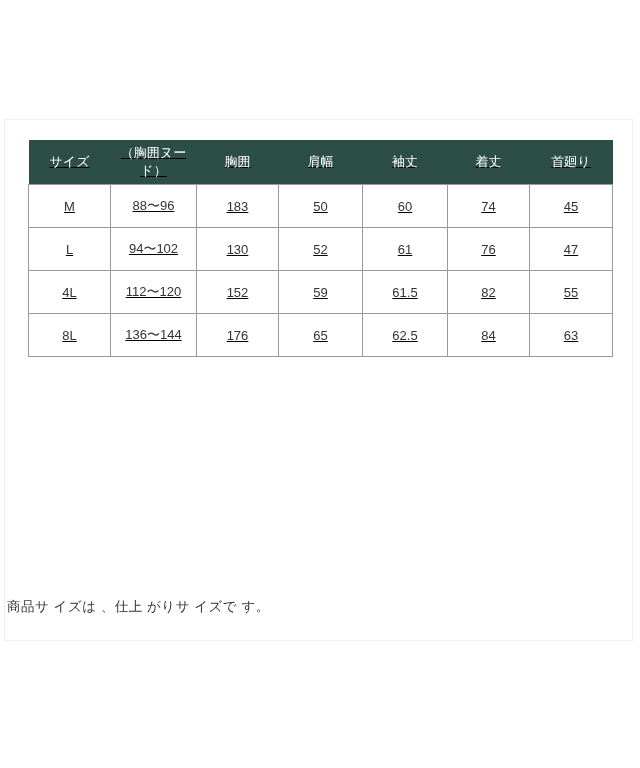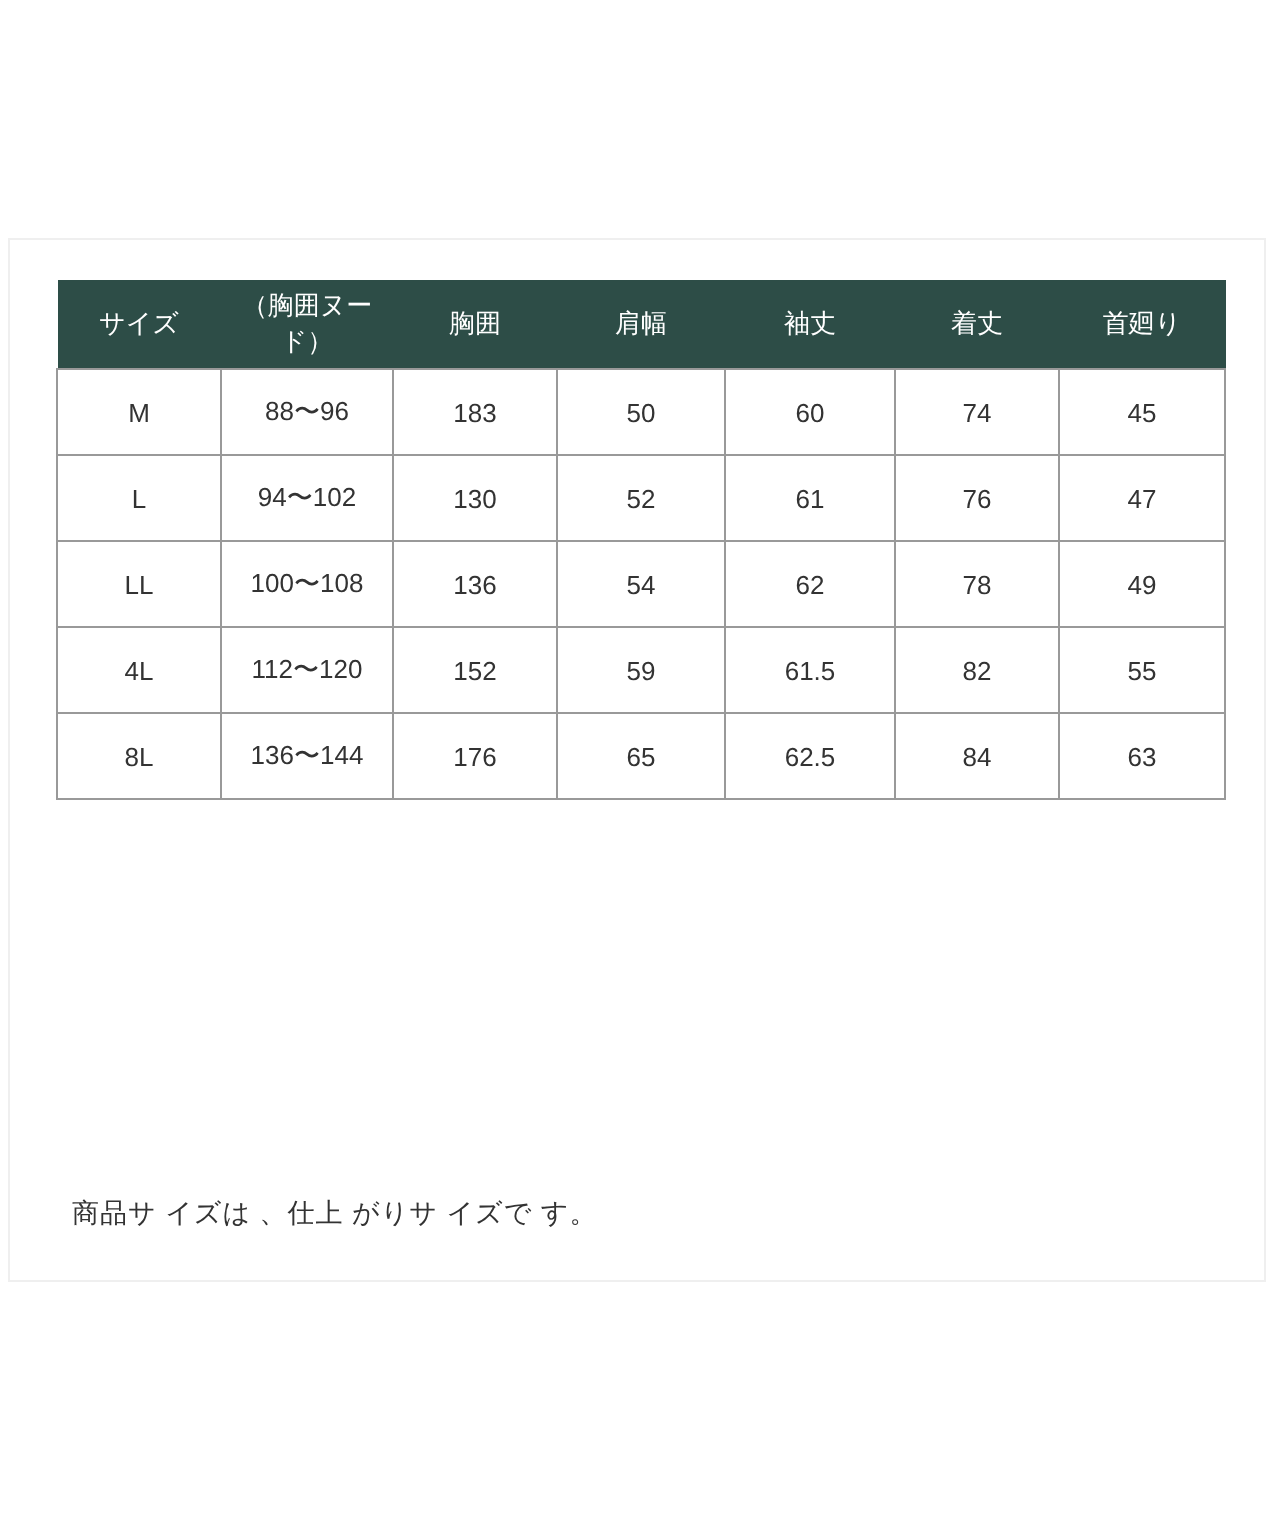--- a/index.html
+++ b/index.html
@@ -25,20 +25,21 @@
     background: #ffffff;
     box-sizing: border-box;
   }
   table.size-table {
     position: absolute;
     left: 23px;
     top: 20px;
     width: 584px;
     border-collapse: collapse;
     table-layout: fixed;
+    text-decoration: underline;
   }
   table.size-table th {
     background: #2d4d47;
     color: #ffffff;
     font-weight: normal;
     font-size: 13px;
     height: 44px;
     text-align: center;
     vertical-align: middle;
     border: none;
@@ -56,21 +57,21 @@
   }
   col.c-size    { width: 82px; }
   col.c-nude    { width: 86px; }
   col.c-chest   { width: 82px; }
   col.c-shldr   { width: 84px; }
   col.c-sleeve  { width: 85px; }
   col.c-length  { width: 82px; }
   col.c-neck    { width: 83px; }
   .footnote {
     position: absolute;
-    left: 31px;
+    left: 2px;
     top: 478px;
     font-size: 13.5px;
     color: #333333;
     letter-spacing: 0.5px;
   }
 </style>
 </head>
 <body>
 
 <div class="page">
@@ -110,29 +111,20 @@
         <tr>
           <td>L</td>
           <td>94〜102</td>
           <td>130</td>
           <td>52</td>
           <td>61</td>
           <td>76</td>
           <td>47</td>
         </tr>
         <tr>
-          <td>LL</td>
-          <td>100〜108</td>
-          <td>136</td>
-          <td>54</td>
-          <td>62</td>
-          <td>78</td>
-          <td>49</td>
-        </tr>
-        <tr>
           <td>4L</td>
           <td>112〜120</td>
           <td>152</td>
           <td>59</td>
           <td>61.5</td>
           <td>82</td>
           <td>55</td>
         </tr>
         <tr>
           <td>8L</td>

